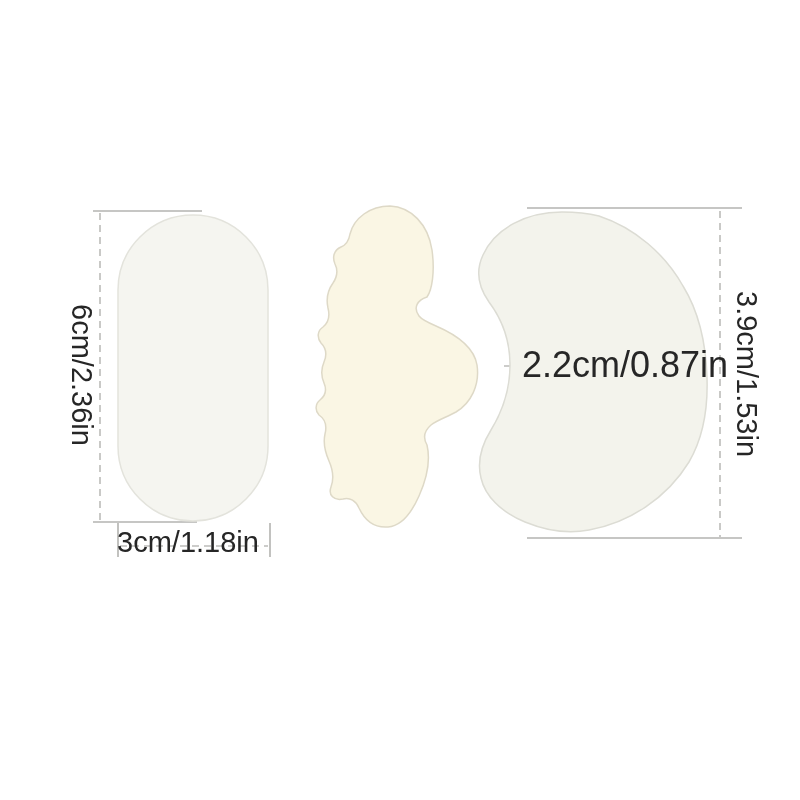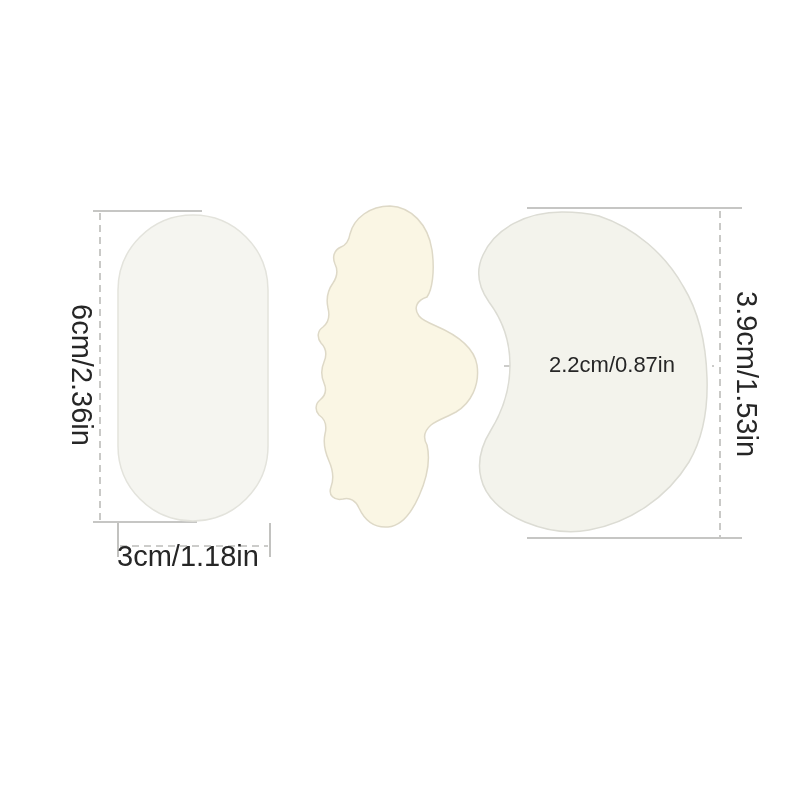--- a/index.html
+++ b/index.html
@@ -17,22 +17,22 @@
   .label{
     position:absolute;
     color:#262626;
     font-size:29px;
     text-align:center;
     white-space:nowrap;
     line-height:30px;
   }
   .vlabel{transform:rotate(90deg);transform-origin:center;}
   #label-oval-height{left:2px;top:360px;width:160px;height:30px;}
-  #label-oval-width{left:108px;top:541px;width:160px;}
-  #label-crescent-width{left:522px;top:350px;width:180px;font-size:22px;}
+  #label-oval-width{left:108px;top:527px;width:160px;}
+  #label-crescent-width{left:522px;top:350px;width:180px;font-size:36px;}
   #label-crescent-height{left:667px;top:356px;width:160px;height:30px;}
 </style>
 </head>
 <body>
 
 <div class="stage">
 
   <svg class="diagram" width="800" height="800" viewBox="0 0 800 800">
 
     <line class="tick" x1="93" y1="211" x2="202" y2="211"></line>

